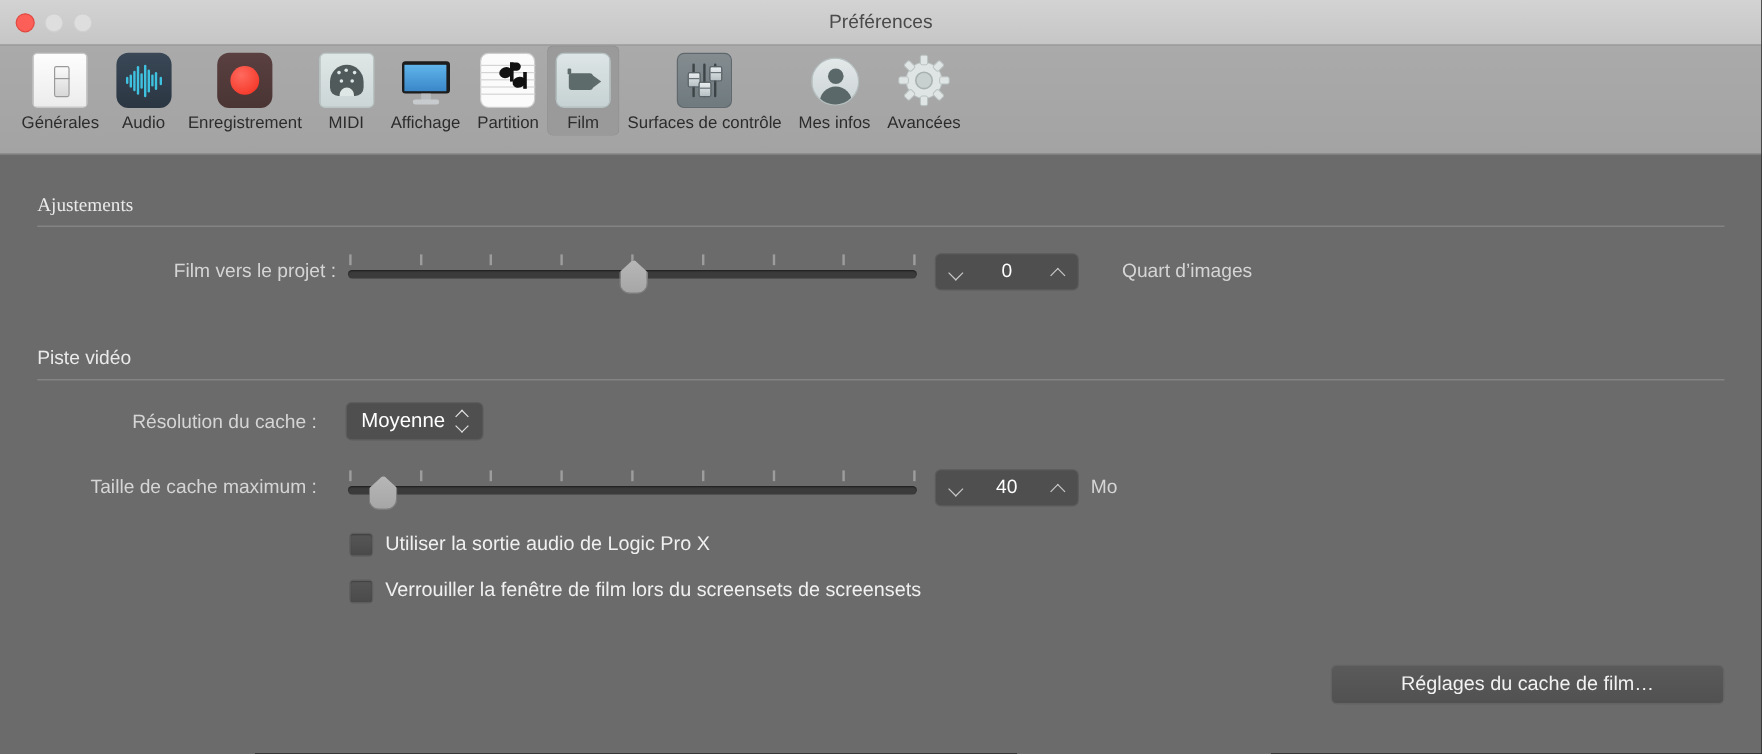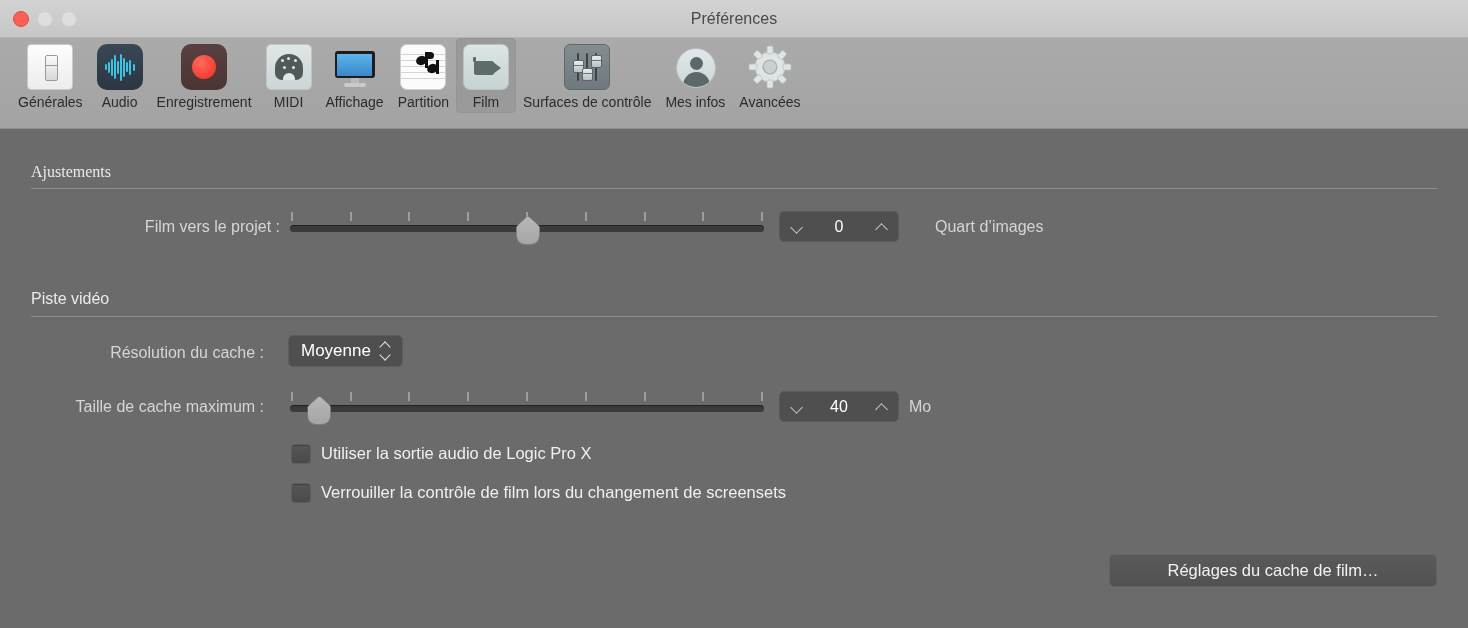--- a/index.html
+++ b/index.html
@@ -615,21 +615,21 @@
     </div>
     <div class="unit" style="left:909px; top:269px;">Mo</div>
 
     <div class="cbrow" style="left:291px; top:315px;">
       <div class="checkbox"></div>
       <div class="cblabel">Utiliser la sortie audio de Logic Pro X</div>
     </div>
 
     <div class="cbrow" style="left:291px; top:354px;">
       <div class="checkbox"></div>
-      <div class="cblabel">Verrouiller la contrôle de film lors du changement de screensets</div>
+      <div class="cblabel">Verrouiller la fenêtre de film lors du screensets de screensets</div>
     </div>
 
     <div class="pushbtn" style="left:1109px; top:425px; width:328px;">
       <span>Réglages du cache de film…</span>
     </div>
 
   </div>
 </div>
 
 </body></html>

